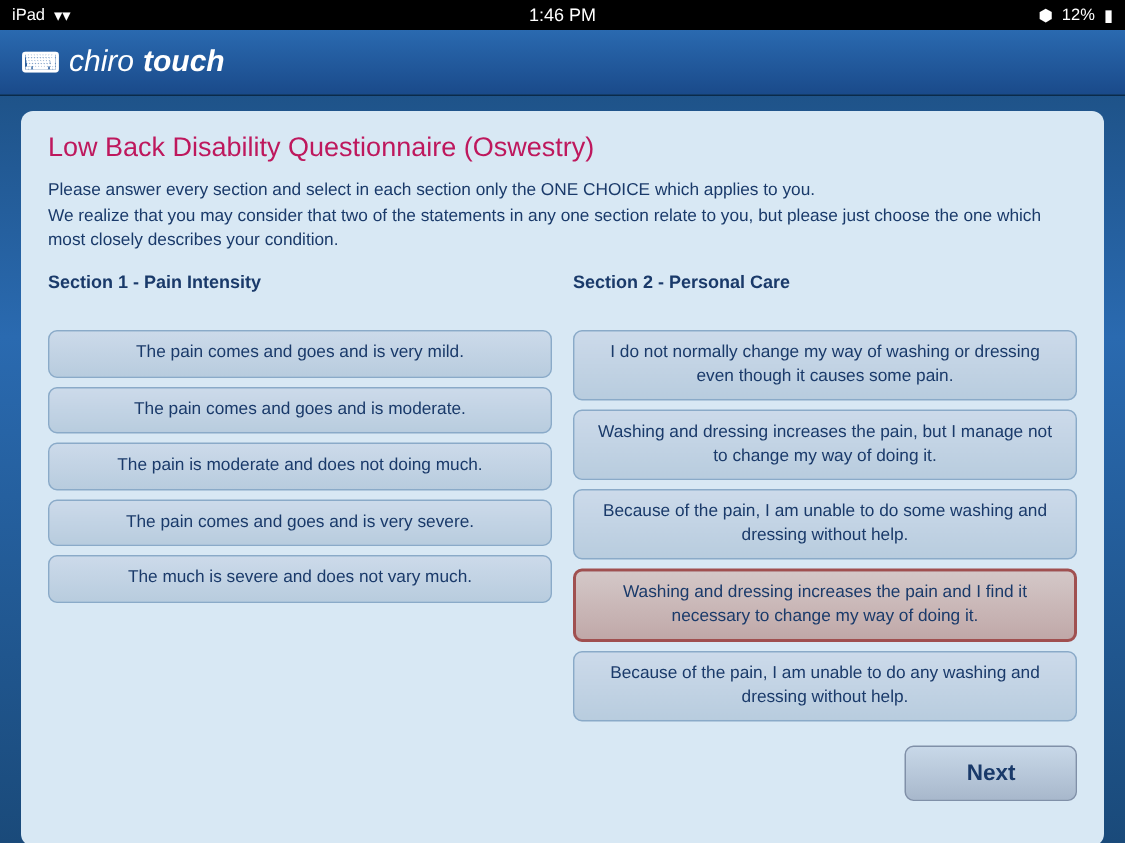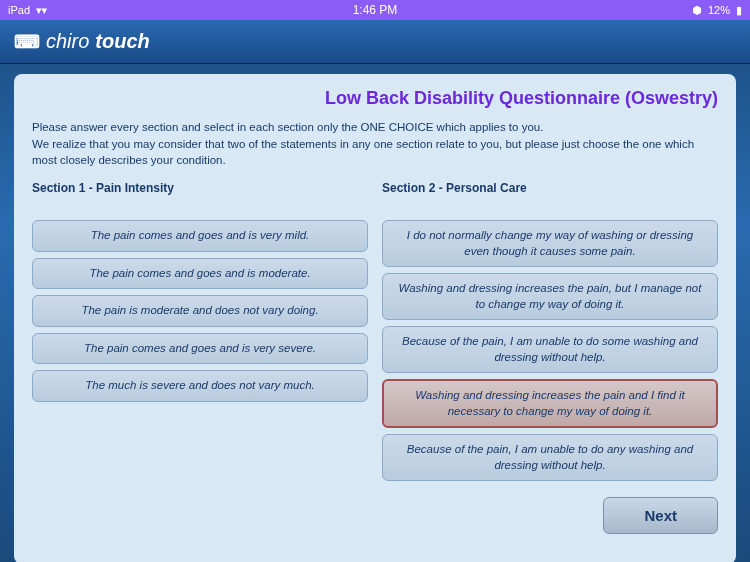--- a/index.html
+++ b/index.html
@@ -8,21 +8,21 @@
       width: 750px;
       height: 562px;
       background: linear-gradient(180deg, #1a4a7a 0%, #2a6ab0 40%, #1a4a7a 100%);
       font-family: Arial, Helvetica, sans-serif;
       overflow: hidden;
     }
 
     
     .status-bar {
       height: 20px;
-      background: #8b5cf6;
+      background: #000000;
       display: flex;
       align-items: center;
       justify-content: space-between;
       padding: 0 8px;
       font-size: 11px;
       color: #fff;
     }
     .status-left { display: flex; align-items: center; gap: 6px; }
     .status-center { position: absolute; left: 50%; transform: translateX(-50%); font-size: 12px; color: #fff; }
     .status-right { display: flex; align-items: center; gap: 6px; font-size: 11px; }
@@ -51,24 +51,24 @@
     .main-content {
       margin: 10px 14px;
       background: #d8e8f4;
       border-radius: 8px;
       padding: 14px 18px;
       height: 490px;
       overflow: hidden;
     }
 
     .page-title {
-      text-align: right;
+      text-align: left;
       font-size: 18px;
-      font-weight: bold;
-      color: #6d28d9;
+      font-weight: normal;
+      color: #be185d;
       margin-bottom: 10px;
     }
 
     .instructions {
       font-size: 11.5px;
       color: #1a3a6a;
       line-height: 1.45;
       margin-bottom: 12px;
     }
 
@@ -94,21 +94,20 @@
       width: 100%;
       background: linear-gradient(180deg, #ccdaea 0%, #b8ccde 100%);
       border: 1px solid #8aaac8;
       border-radius: 6px;
       padding: 7px 10px;
       font-size: 11.5px;
       color: #1a3a6a;
       cursor: pointer;
       margin-bottom: 6px;
       line-height: 1.35;
-      font-style: italic;
     }
 
     .option-btn.selected {
       background: linear-gradient(180deg, #d4c8c8 0%, #c0a8a8 100%);
       border: 2px solid #a05050;
       color: #1a3a6a;
     }
 
     
     .bottom-row {
@@ -161,21 +160,21 @@
     <div>We realize that you may consider that two of the statements in any one section relate to you, but please just choose the one which most closely describes your condition.</div>
   </div>
 
   <div class="sections-row">
 
     <div class="section">
       <div class="section-title">Section 1 - Pain Intensity</div>
 
       <button class="option-btn">The pain comes and goes and is very mild.</button>
       <button class="option-btn">The pain comes and goes and is moderate.</button>
-      <button class="option-btn">The pain is moderate and does not vary doing.</button>
+      <button class="option-btn">The pain is moderate and does not doing much.</button>
       <button class="option-btn">The pain comes and goes and is very severe.</button>
       <button class="option-btn">The much is severe and does not vary much.</button>
     </div>
 
     <div class="section">
       <div class="section-title">Section 2 - Personal Care</div>
 
       <button class="option-btn">I do not normally change my way of washing or dressing even though it causes some pain.</button>
       <button class="option-btn">Washing and dressing increases the pain, but I manage not to change my way of doing it.</button>
       <button class="option-btn">Because of the pain, I am unable to do some washing and dressing without help.</button>

